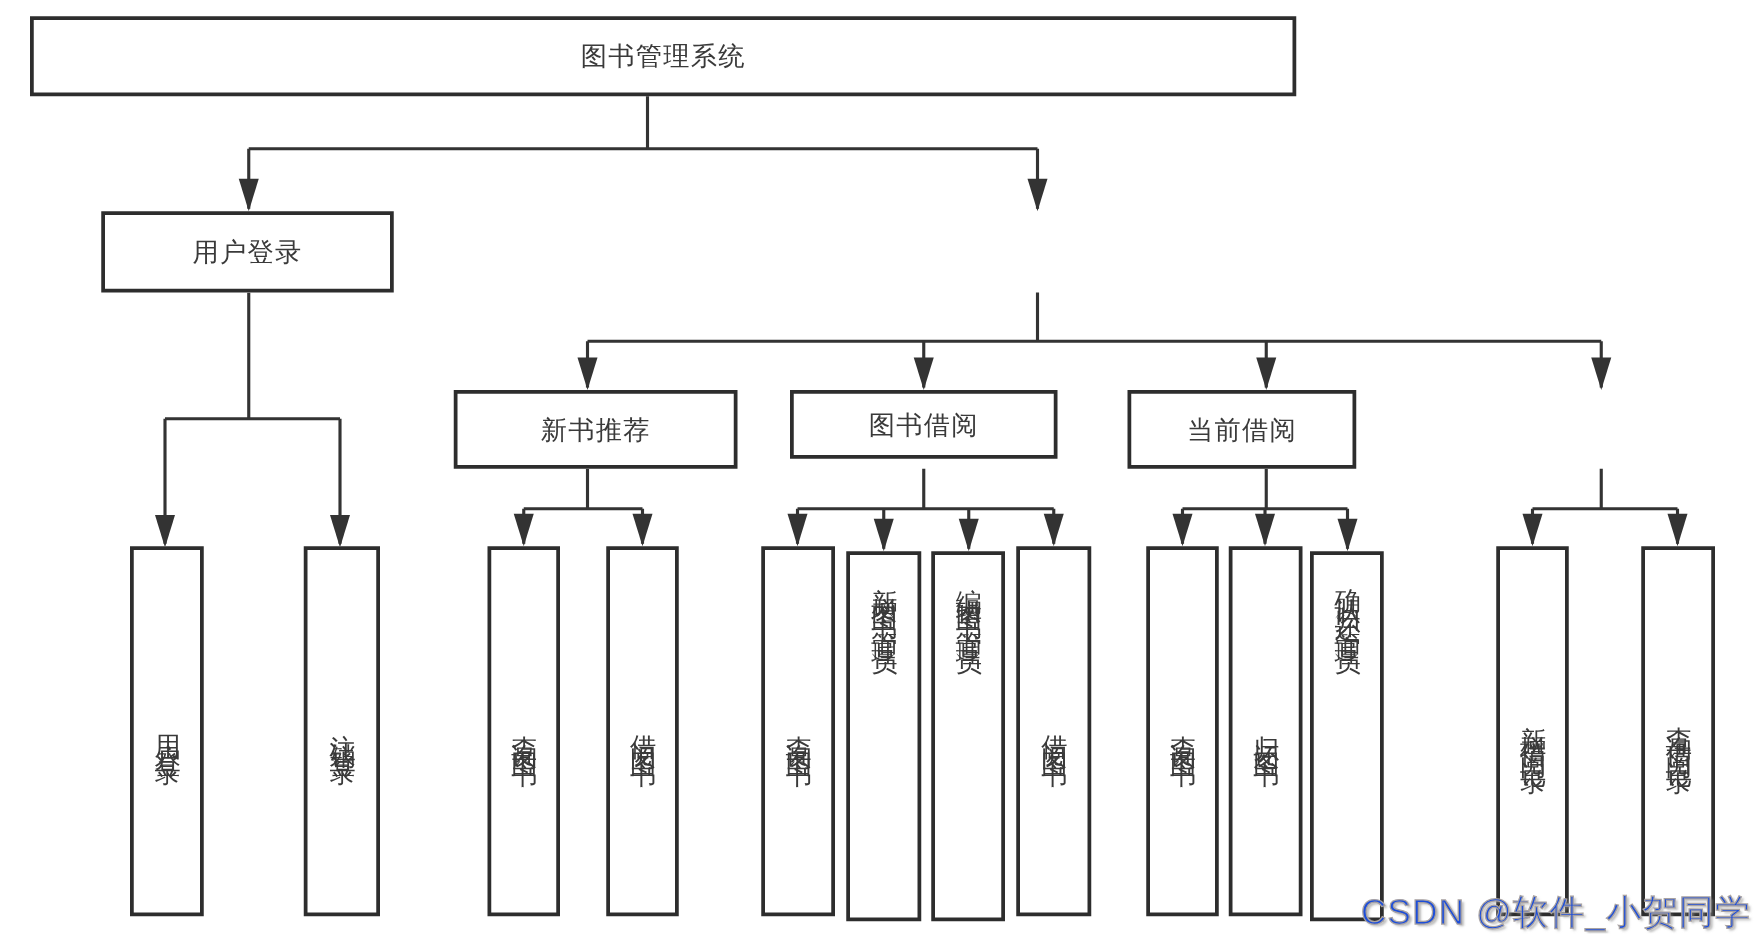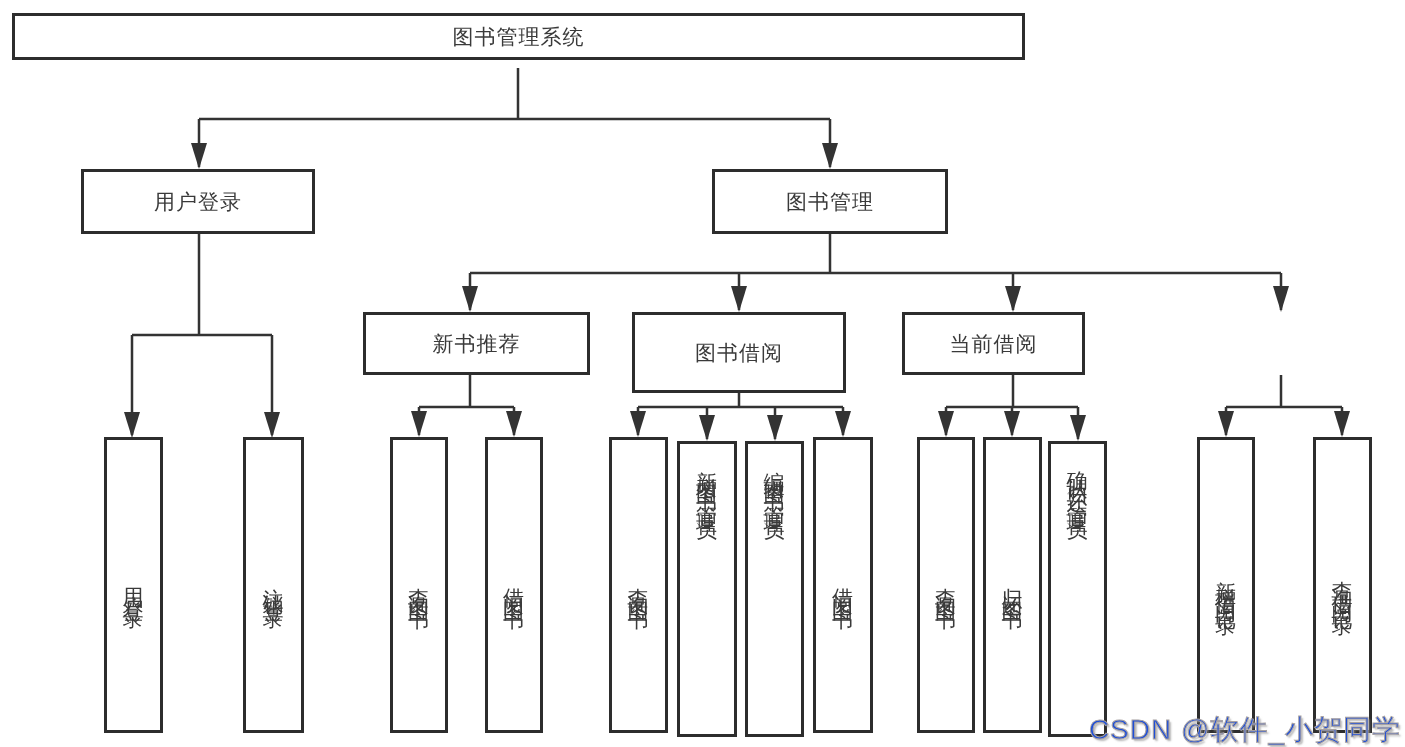--- a/index.html
+++ b/index.html
@@ -120,35 +120,32 @@
       <polygon points="1070,415 1086,415 1078,441"></polygon>
     </g>
 
     <g>
       <path d="M1281 375 V407 M1226 407 H1342 M1226 407 V435 M1342 407 V435"></path>
       <polygon points="1218,411 1234,411 1226,437"></polygon>
       <polygon points="1334,411 1350,411 1342,437"></polygon>
     </g>
   </svg>
 
-  <div class="node h" style="left:12px;top:13px;width:1013px;height:47px">
+  <div class="node h" style="left:24px;top:13px;width:1013px;height:64px">
     <span>图书管理系统</span>
   </div>
 
   <div class="node h" style="left:81px;top:169px;width:234px;height:65px">
     <span>用户登录</span>
   </div>
-  <div class="node h" style="left:712px;top:169px;width:236px;height:65px">
-    <span>图书管理</span>
-  </div>
 
   <div class="node h" style="left:363px;top:312px;width:227px;height:63px">
     <span>新书推荐</span>
   </div>
-  <div class="node h" style="left:632px;top:312px;width:214px;height:81px">
+  <div class="node h" style="left:632px;top:312px;width:214px;height:55px">
     <span>图书借阅</span>
   </div>
   <div class="node h" style="left:902px;top:312px;width:183px;height:63px">
     <span>当前借阅</span>
   </div>
 
   <div class="node leaf" style="left:104px;top:437px;width:59px;height:296px">
     <span>用户登录</span>
   </div>
   <div class="node leaf" style="left:243px;top:437px;width:61px;height:296px">

